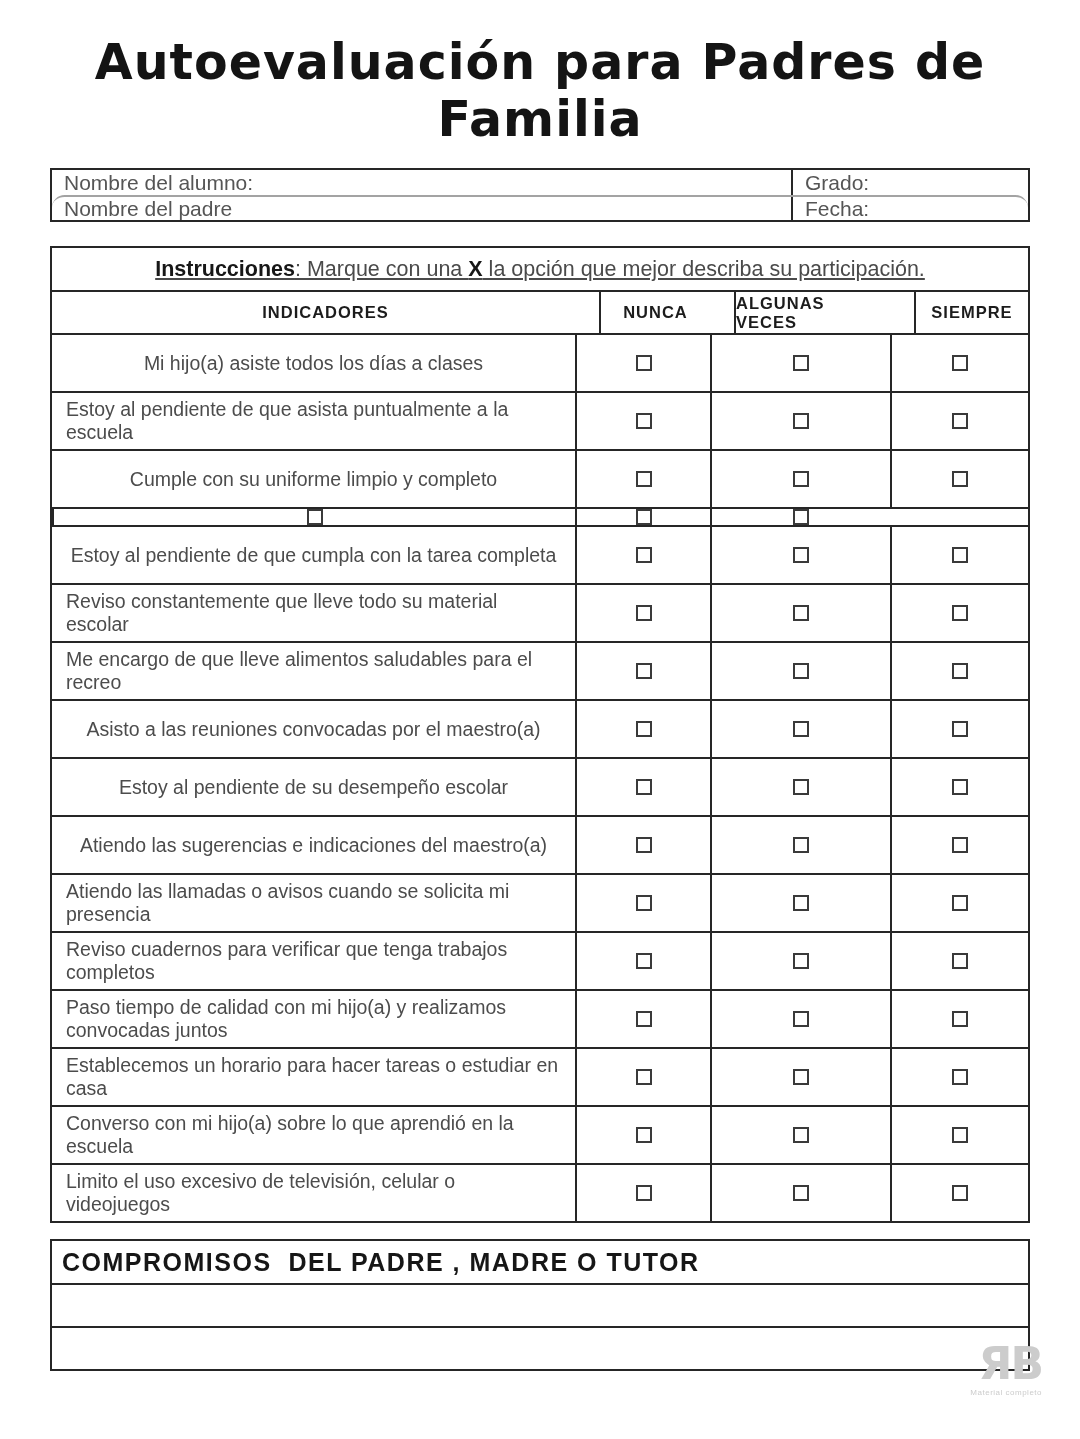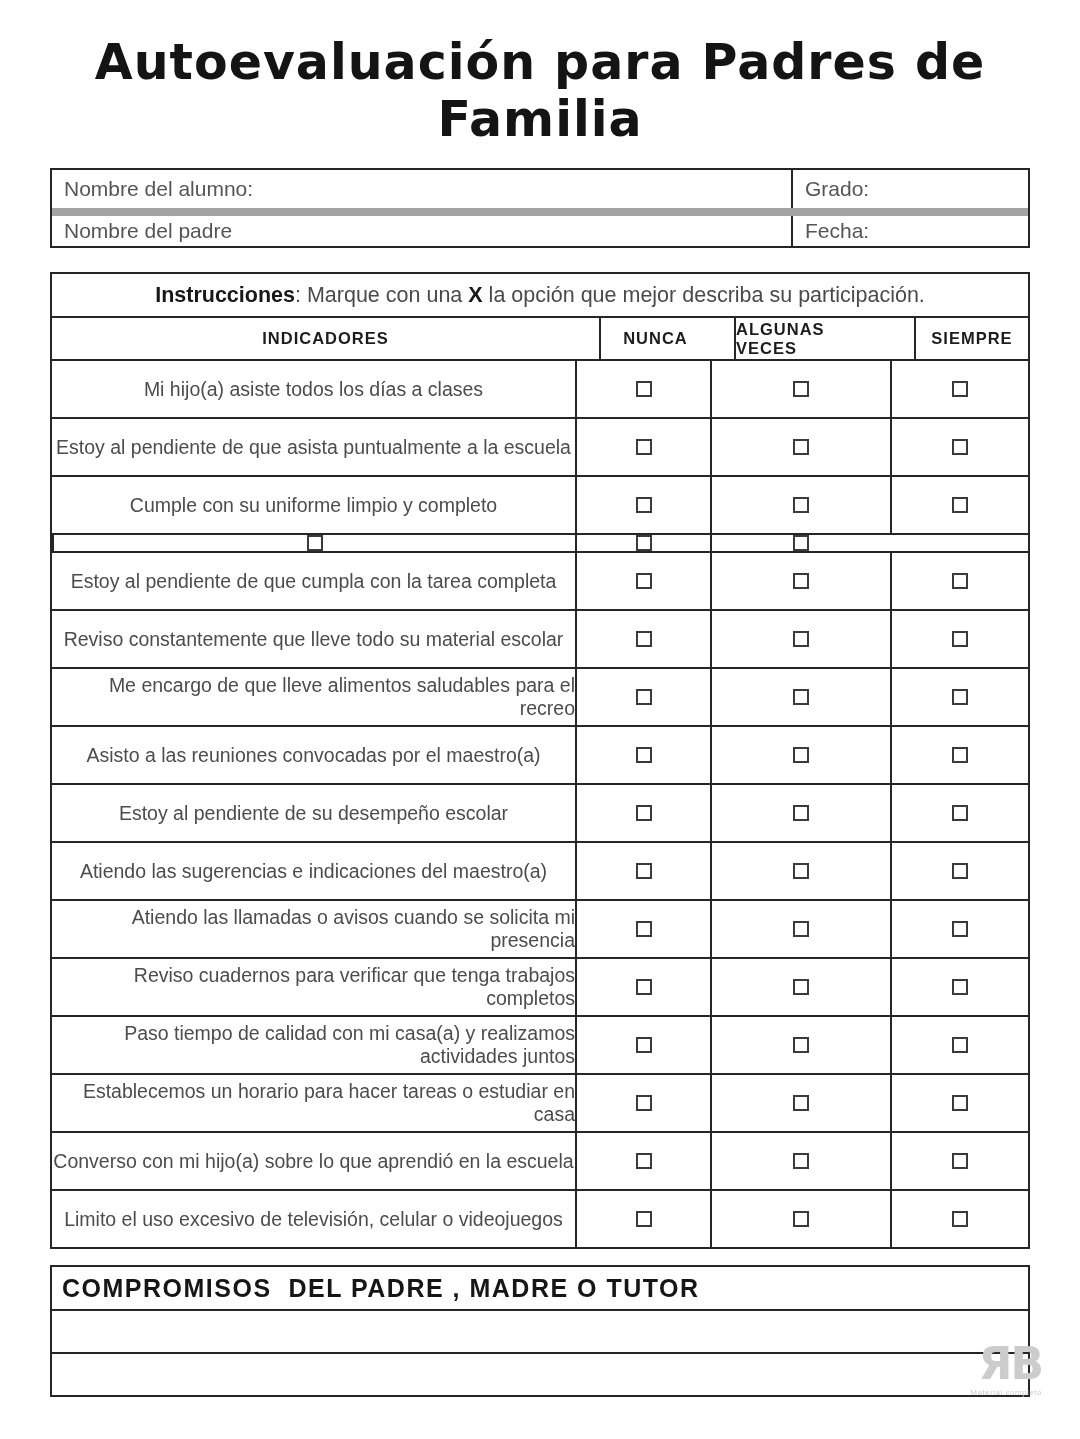--- a/index.html
+++ b/index.html
@@ -23,61 +23,62 @@
     letter-spacing: 1px;
     color: #141414;
     margin: 8px 0 20px 0;
     font-family: "DejaVu Sans", sans-serif;
   }
   
   .info-table {
     border: 2px solid #262626;
     margin-bottom: 24px;
   }
-  .info-row { display: flex; height: 38px; }
-  .info-row + .info-row { border-top: 8px solid #a3a3a3; }
+  .info-row { display: flex; height: 25px; }
+  .info-row + .info-row { border-top: 2px solid #a3a3a3; border-radius: 14px; }
   .info-cell {
     display: flex; align-items: center;
     font-size: 21px; color: #555;
     padding-left: 12px;
   }
   .info-cell.main { flex: 1 1 auto; }
   .info-cell.side { width: 237px; border-left: 2px solid #262626; }
   
   .eval-table { border: 2px solid #262626; }
   .instr-row {
     height: 44px;
     display: flex; align-items: center; justify-content: center;
     font-size: 21.5px; color: #4a4a4a;
     border-bottom: 2px solid #262626;
+    text-decoration: underline;
   }
   .instr-row b { color: #171717; font-weight: 700; }
   .eval-grid-row {
     display: grid;
     grid-template-columns: 523px 135px 180px 1fr;
   }
   .eval-header .hcell {
     display: flex; align-items: center; justify-content: center;
     height: 41px;
     font-size: 16.5px;
     font-weight: 700;
     letter-spacing: 1px;
     color: #1c1c1c;
     margin-left: 24px;
   }
   .eval-header .hcell + .hcell { border-left: 2px solid #262626; }
   .erow { border-top: 2px solid #262626; }
   .erow .lcell {
     min-height: 56px;
     display: flex; align-items: center; justify-content: center;
-    text-align: right;
+    text-align: left;
     font-size: 19.5px;
     line-height: 1.18;
     color: #4c4c4c;
-    padding: 3px 0;
+    padding: 3px 14px;
   }
   .erow .ccell {
     display: flex; align-items: center; justify-content: center;
     border-left: 2px solid #262626;
   }
   .checkbox {
     width: 16px; height: 16px;
     border: 2px solid #3a3a3a;
     background: #fff;
     display: inline-block;
@@ -290,21 +291,21 @@
             <span class="checkbox"></span>
           </div>
           <div class="ccell">
             <span class="checkbox"></span>
           </div>
           <div class="ccell">
             <span class="checkbox"></span>
           </div>
         </div>
         <div class="eval-grid-row erow">
-          <div class="lcell">Paso tiempo de calidad con mi casa(a) y realizamos actividades juntos</div>
+          <div class="lcell">Paso tiempo de calidad con mi hijo(a) y realizamos convocadas juntos</div>
           <div class="ccell">
             <span class="checkbox"></span>
           </div>
           <div class="ccell">
             <span class="checkbox"></span>
           </div>
           <div class="ccell">
             <span class="checkbox"></span>
           </div>
         </div>

